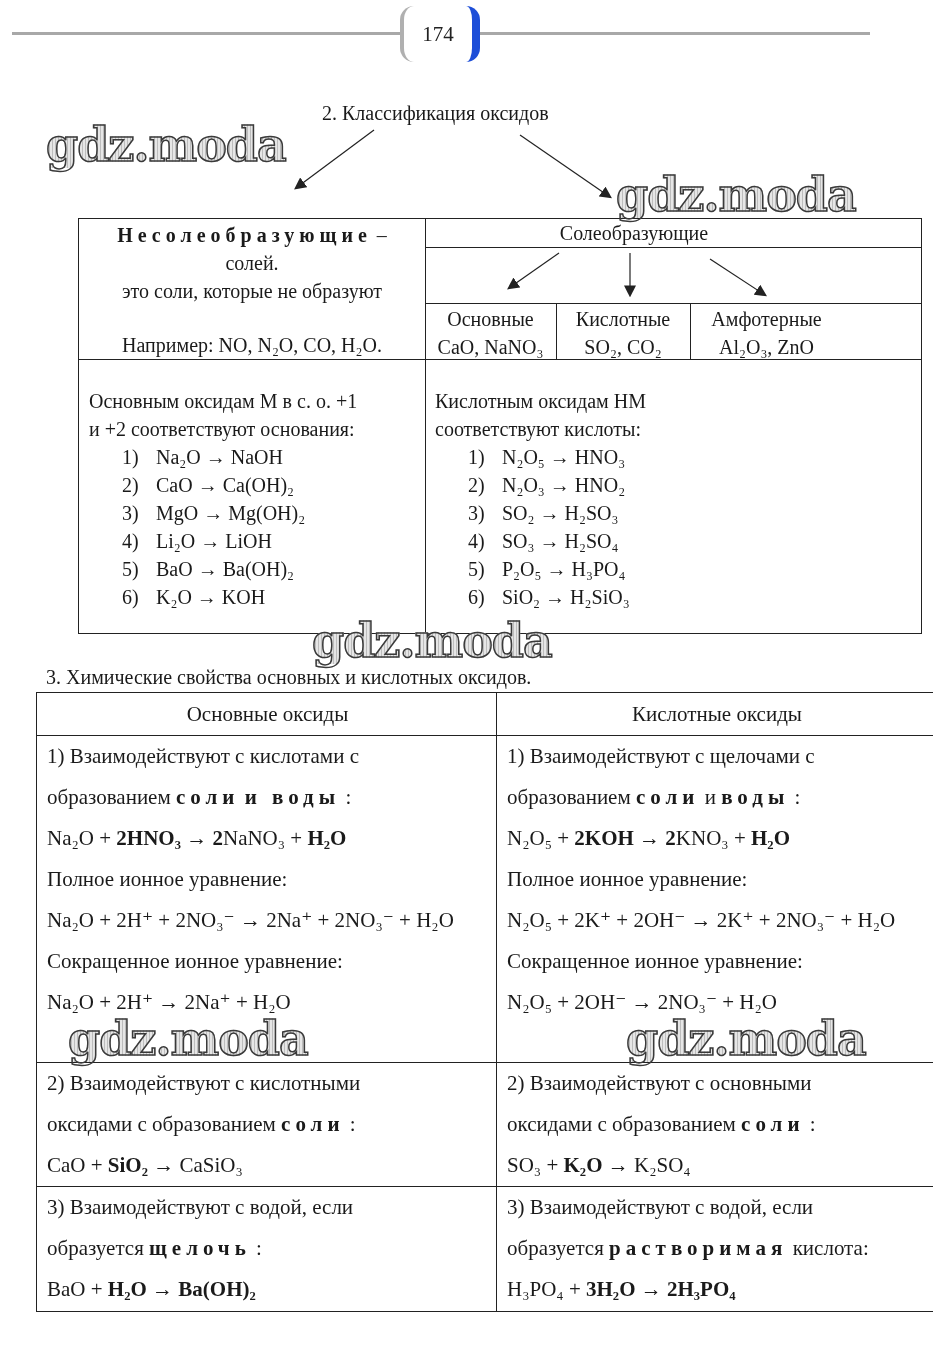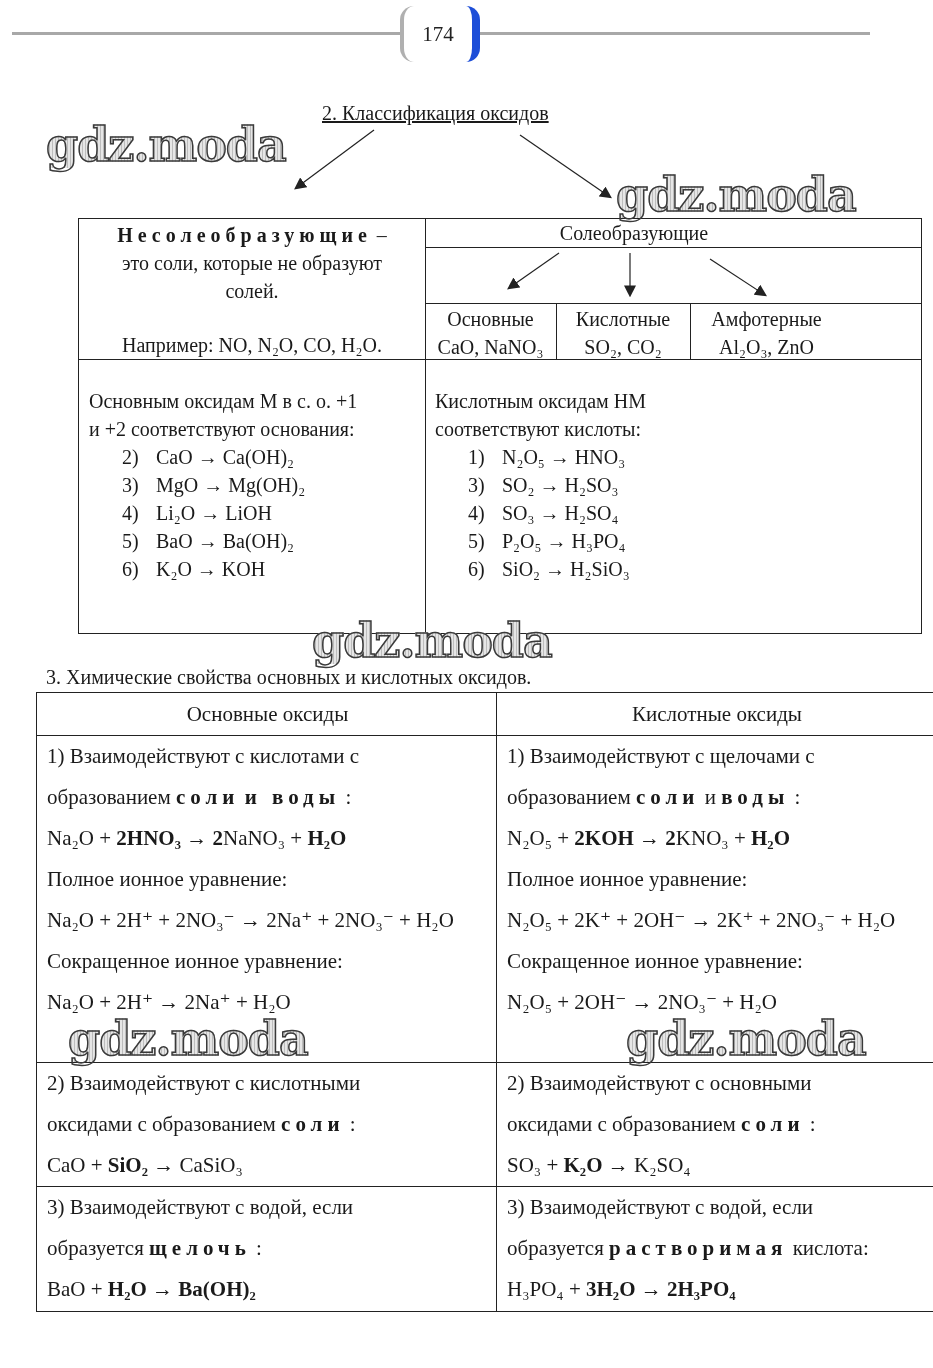--- a/index.html
+++ b/index.html
@@ -61,21 +61,21 @@
 <div class="page-num-box">
   <span>174</span>
 </div>
 
 <div class="wm" style="left:46px; top:122px;">gdz.moda</div>
 <div class="wm" style="left:616px; top:172px;">gdz.moda</div>
 <div class="wm" style="left:312px; top:618px;">gdz.moda</div>
 <div class="wm" style="left:68px; top:1016px;">gdz.moda</div>
 <div class="wm" style="left:626px; top:1016px;">gdz.moda</div>
 
-<div class="section-title" style="left:322px; top:102px;text-decoration:underline;">2.  Классификация оксидов</div>
+<div class="section-title" style="left:322px; top:102px;">2.  Классификация оксидов</div>
 
 <svg class="abs" style="left:0; top:0;" width="933" height="230">
   <defs>
     <marker id="ah" markerWidth="10" markerHeight="10" refX="8" refY="5" orient="auto">
       <path d="M0,0 L10,5 L0,10 z" fill="#222"></path>
     </marker>
   </defs>
   <line x1="374" y1="130" x2="296" y2="188" stroke="#222" stroke-width="1.2" marker-end="url(#ah)"></line>
   <line x1="520" y1="135" x2="610" y2="197" stroke="#222" stroke-width="1.2" marker-end="url(#ah)"></line>
 </svg>
@@ -84,22 +84,22 @@
   <div class="vline" style="height:140px; bottom:auto;"></div>
   <div class="vline" style="top:140px;"></div>
   <div class="hline" style="left:0; right:0; top:140px;"></div>
   <div class="hline" style="left:346px; right:0; top:28px;"></div>
   <div class="hline" style="left:346px; right:0; top:84px;"></div>
   <div class="vline" style="left:477px; top:84px; height:56px; bottom:auto;"></div>
   <div class="vline" style="left:611px; top:84px; height:56px; bottom:auto;"></div>
 
   <div class="cell" style="left:0; top:2px; width:346px; text-align:center;">
     <div><span class="spaced-bold">Несолеобразующие</span><span> –</span></div>
+    <div>солей.</div>
     <div>это соли, которые не образуют</div>
-    <div>солей.</div>
     <div style="margin-top:26px;">Например: NO, N₂O, CO, H₂O.</div>
   </div>
 
   <div class="cell" style="left:346px; top:0; width:418px; height:28px; text-align:center;">Солеобразующие</div>
 
   <svg class="abs" style="left:346px; top:28px;" width="418" height="56">
     <defs>
       <marker id="ah2" markerWidth="10" markerHeight="10" refX="8" refY="5" orient="auto">
         <path d="M0,0 L10,5 L0,10 z" fill="#222"></path>
       </marker>
@@ -119,33 +119,35 @@
   </div>
   <div class="cell" style="left:611px; top:86px; width:153px; text-align:center;">
     <div>Амфотерные</div>
     <div>Al₂O₃, ZnO</div>
   </div>
 
   <div class="cell" style="left:10px; top:168px; width:330px;">
     <div>Основным оксидам М в с. о. +1</div>
     <div>и +2 соответствуют основания:</div>
     <div style="padding-left:33px;">
+      <div class="list-line"><span class="num">1)</span><span>Na₂O → NaOH</span></div>
       <div class="list-line"><span class="num">2)</span><span>CaO → Ca(OH)₂</span></div>
       <div class="list-line"><span class="num">3)</span><span>MgO → Mg(OH)₂</span></div>
       <div class="list-line"><span class="num">4)</span><span>Li₂O → LiOH</span></div>
       <div class="list-line"><span class="num">5)</span><span>BaO → Ba(OH)₂</span></div>
       <div class="list-line"><span class="num">6)</span><span>K₂O → KOH</span></div>
     </div>
   </div>
 
   <div class="cell" style="left:356px; top:168px; width:400px;">
     <div>Кислотным оксидам НМ</div>
     <div>соответствуют кислоты:</div>
     <div style="padding-left:33px;">
       <div class="list-line"><span class="num">1)</span><span>N₂O₅ → HNO₃</span></div>
+      <div class="list-line"><span class="num">2)</span><span>N₂O₃ → HNO₂</span></div>
       <div class="list-line"><span class="num">3)</span><span>SO₂ → H₂SO₃</span></div>
       <div class="list-line"><span class="num">4)</span><span>SO₃ → H₂SO₄</span></div>
       <div class="list-line"><span class="num">5)</span><span>P₂O₅ → H₃PO₄</span></div>
       <div class="list-line"><span class="num">6)</span><span>SiO₂ → H₂SiO₃</span></div>
     </div>
   </div>
 </div>
 
 <div class="section-title" style="left:46px; top:666px;">3.  Химические свойства основных и кислотных оксидов.</div>
 

